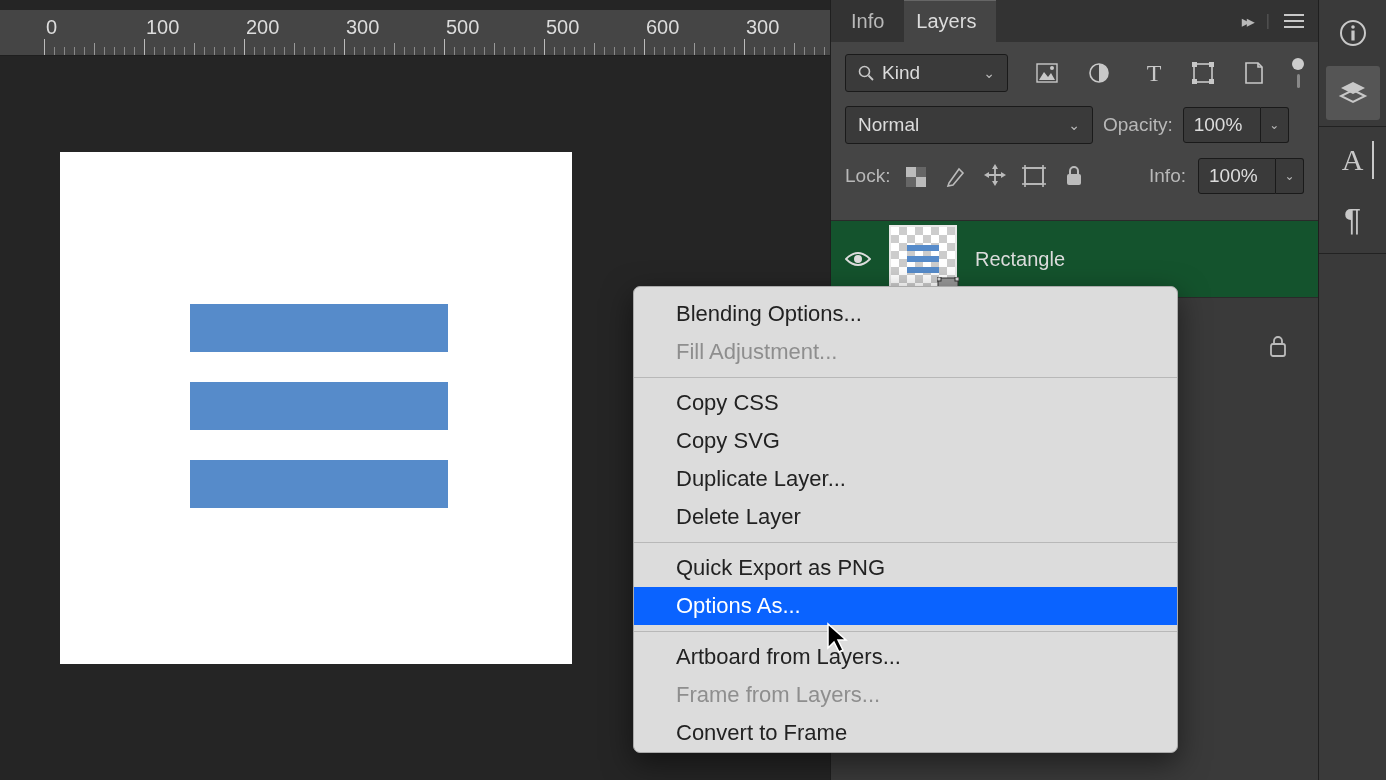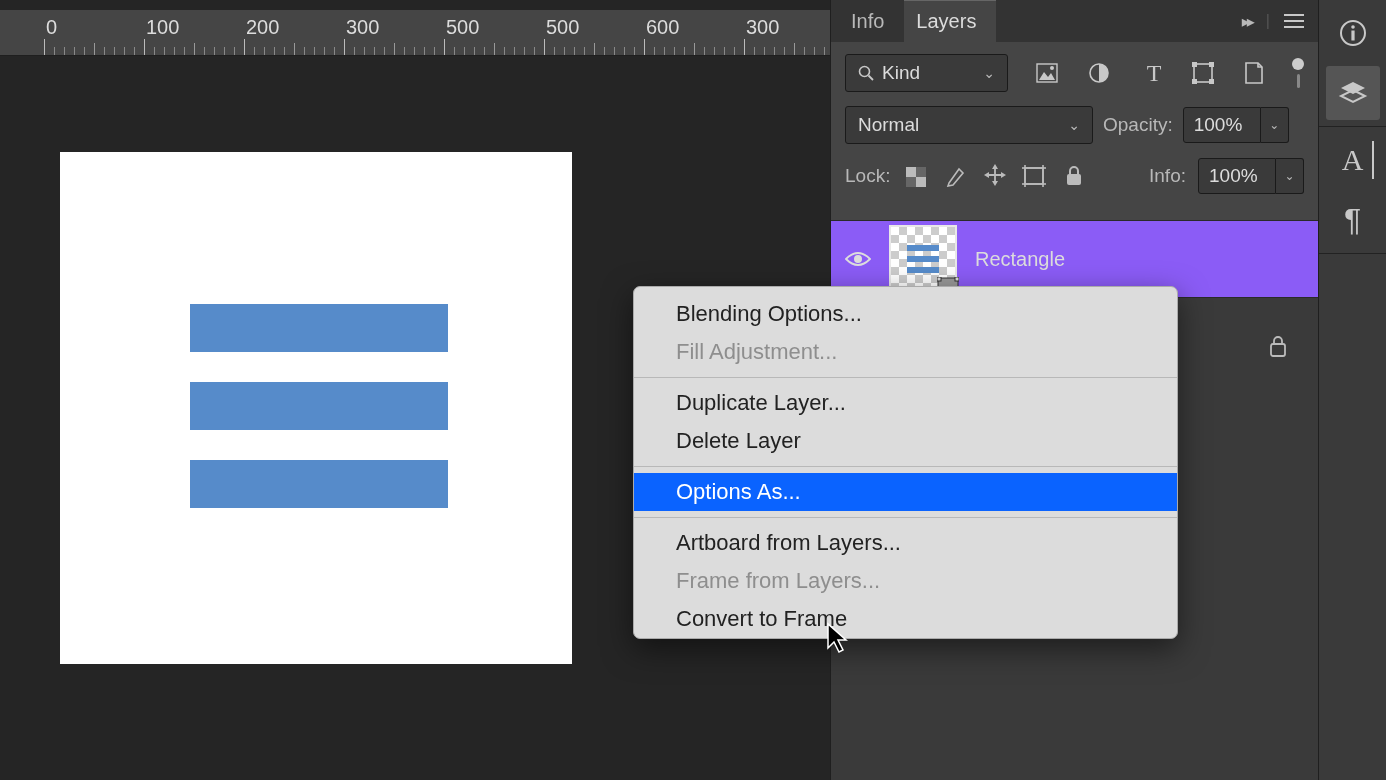--- a/index.html
+++ b/index.html
@@ -54,21 +54,21 @@
   .filter-icons{display:flex;gap:24px;align-items:center;color:var(--text-dim);margin-left:18px;}
   .filter-icons span{width:28px;text-align:center;}
   .small-dot{width:12px;height:12px;border-radius:50%;background:#ccc;}
   .label{color:var(--text-dim);font-size:19px;}
   .value-box{background:#3a3a3a;border:1px solid #1a1a1a;border-radius:3px;height:36px;display:flex;align-items:center;padding:0 10px;color:var(--text);font-size:19px;min-width:78px;}
   .value-chev{width:28px;height:36px;background:#3a3a3a;border:1px solid #1a1a1a;border-left:none;border-radius:0 3px 3px 0;display:flex;align-items:center;justify-content:center;color:var(--text-dim);font-size:12px;}
   .lock-row{display:flex;align-items:center;gap:12px;color:var(--text-dim);font-size:19px;}
   .lock-icons span{display:inline-flex;width:28px;height:28px;align-items:center;justify-content:center;color:var(--text-dim);margin-right:6px;}
   
   .layer-item{display:flex;align-items:center;height:78px;background:#5e5e5e;border:1px solid #2a2a2a;border-left:none;border-right:none;padding:0 14px;gap:18px;}
-  .layer-item.selected{background:#8b5cf6;}
+  .layer-item.selected{background:#14532d;}
   .eye{color:var(--text);}
   .thumb{width:68px;height:68px;border:2px solid #e8e8e8;background:repeating-conic-gradient(#ccc 0% 25%,#fff 0% 50%) 50%/16px 16px;position:relative;}
   .thumb-inner{position:absolute;left:16px;top:18px;display:flex;flex-direction:column;gap:5px;}
   .thumb-inner div{width:32px;height:6px;background:var(--blue-shape);}
   .thumb-rect-badge{position:absolute;right:-4px;bottom:-4px;width:22px;height:18px;}
   .layer-name{color:var(--text);font-size:20px;}
   .panel-footer{position:absolute;left:0;right:0;top:320px;height:52px;background:#3a3a3a;display:flex;align-items:center;justify-content:flex-end;padding:0 30px;}
   .panel-footer .lock-ico{color:var(--text-dim);}
   
   .context-menu{position:absolute;left:633px;top:286px;width:545px;background:var(--menu-bg);border:1px solid #aaa;border-radius:7px;box-shadow:0 10px 30px rgba(0,0,0,0.5);overflow:hidden;}
@@ -373,23 +373,26 @@
   </div>
   <div class="dock-item" style="font-size:32px;color:#c8c8c8;">¶</div>
   <div class="dock-divider"></div>
 </div>
 
 <div class="context-menu" id="context-menu">
     <div style="height: 8px;"></div>
     <div class="menu-item">Blending Options...</div>
     <div class="menu-item disabled">Fill Adjustment...</div>
     <div class="menu-sep"></div>
+    <div class="menu-item">Copy CSS</div>
+    <div class="menu-item">Copy SVG</div>
     <div class="menu-item">Duplicate Layer...</div>
     <div class="menu-item">Delete Layer</div>
     <div class="menu-sep"></div>
+    <div class="menu-item">Quick Export as PNG</div>
     <div class="menu-item highlight">Options As...</div>
     <div class="menu-sep"></div>
     <div class="menu-item">Artboard from Layers...</div>
     <div class="menu-item disabled">Frame from Layers...</div>
     <div class="menu-item">Convert to Frame</div>
   </div>
 
 <div class="cursor" style="left:826px;top:622px;">
   <svg width="26" height="32" viewBox="0 0 26 32">
     <polygon points="2,2 2,26 8,20 13,30 17,28 12,18 20,18" fill="#000" stroke="#fff" stroke-width="1.5"></polygon>

